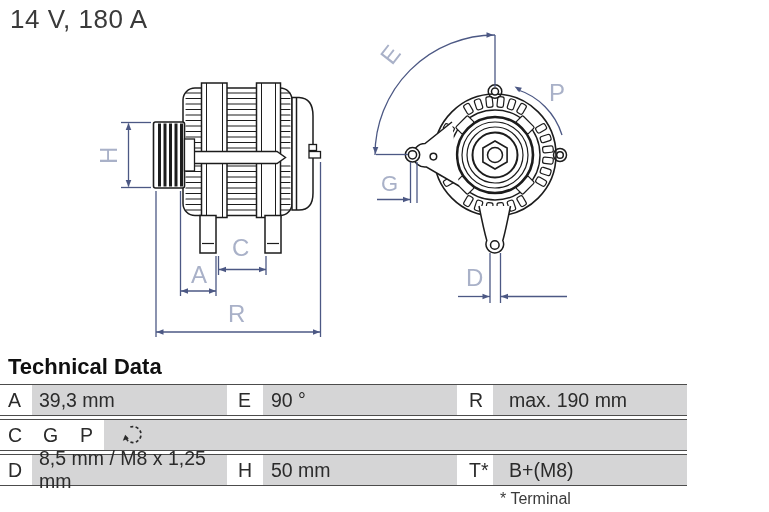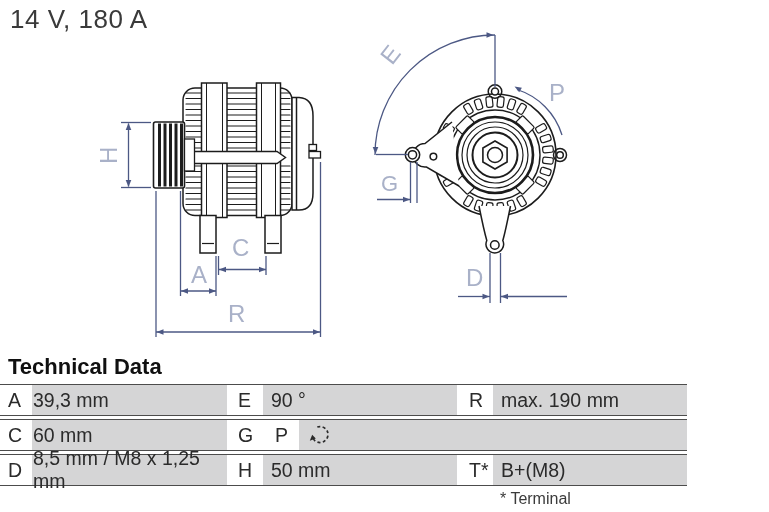--- a/index.html
+++ b/index.html
@@ -8,25 +8,25 @@
   .heading{position:absolute;left:10px;top:4px;font-size:26px;color:#3a3a3a;letter-spacing:.5px;}
   svg.drawing{position:absolute;left:0;top:0;}
   .tech{position:absolute;left:0;top:354px;width:769px;}
   .tech-title{font-size:22px;font-weight:bold;color:#101010;line-height:26px;margin:0 13px 4px 8px;}
   .trow{display:flex;height:30px;border-top:1.6px solid #4c4c4c;border-bottom:1.6px solid #4c4c4c;
         margin-bottom:3px;font-size:19.5px;color:#2b2b2b;}
   .c{display:flex;align-items:center;box-sizing:border-box;}
   .lbl{background:#fff;}
   .val{background:#d5d5d6;}
   .l1{width:32px;padding-left:8px;}
-  .v1{width:195px;padding-left:1px;}
+  .v1{width:195px;padding-left:7px;}
   .l2{width:36px;padding-left:11px;}
   .v2{width:194px;padding-left:8px;text-align:right;}
   .l3{width:36px;padding-left:12px;}
-  .v3{flex:1;padding-left:8px;}
+  .v3{flex:1;padding-left:16px;}
   .footnote{font-size:16px;color:#3b3b3b;margin:4px 0 0 500px;}
   .dimlabel{font-family:"Liberation Sans",sans-serif;}
 </style>
 </head>
 <body>
 
 <div class="page">
 
   <div class="heading">14 V, 180 A</div>
 
@@ -258,23 +258,20 @@
         </div>
       <div class="c val v3">
           <span>max. 190 mm</span>
         </div>
     </div>
 
     <div class="trow">
       <div class="c lbl l1">
           <span>C</span>
         </div>
-      <div class="c val v1">
-          <span>60 mm</span>
-        </div>
       <div class="c lbl l2">
           <span>G</span>
         </div>
       <div class="c lbl l3">
           <span>P</span>
         </div>
       <div class="c val v3">
         <svg width="26" height="24" viewBox="0 0 26 24">
           <path d="M 10.3,4 A 8,8 0 1 1 6.4,16.1" stroke="#2b2b2b" stroke-width="1.7" fill="none" stroke-dasharray="3 2.4"></path>
           <polygon points="2.8,17.8 8.8,15.4 5.2,11.8" fill="#2b2b2b"></polygon>

